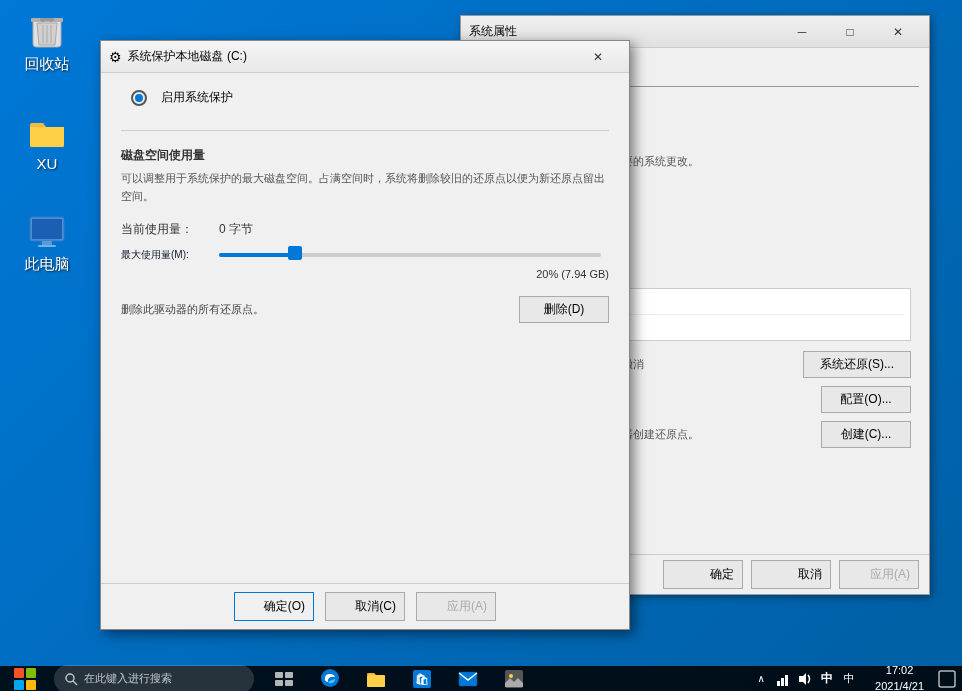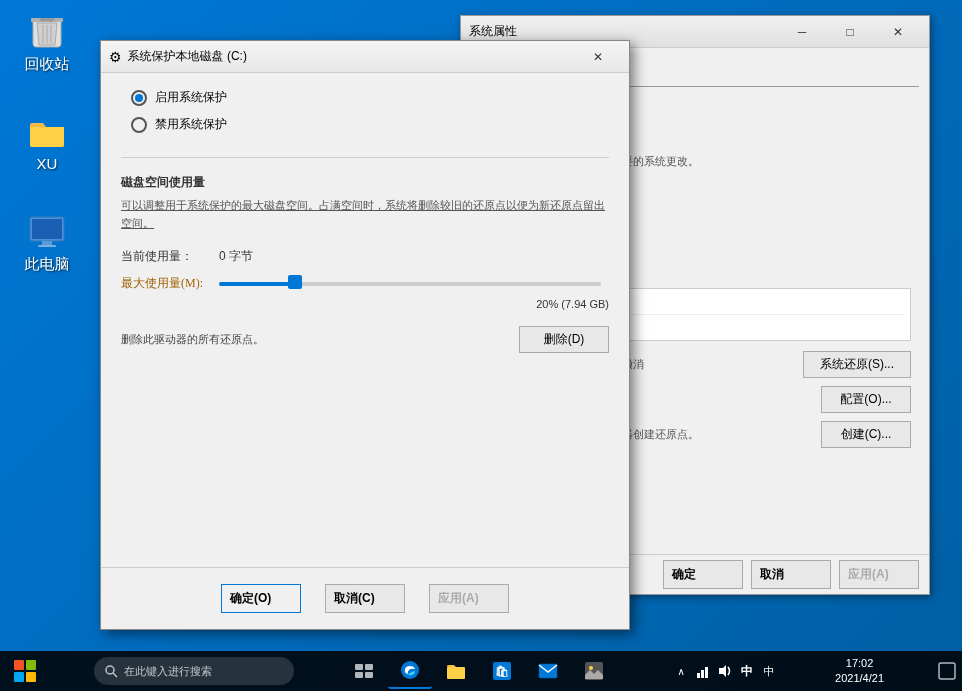--- a/index.html
+++ b/index.html
@@ -52,26 +52,25 @@
       top: 10px;
       left: 12px;
     }
 
     
     .taskbar {
       position: absolute;
       bottom: 0;
       left: 0;
       width: 100%;
-      height: 40px;
+      height: 25px;
       background: rgba(0,0,0,0.85);
       display: flex;
       align-items: center;
       z-index: 100;
-      gap: 40px;
     }
 
     .taskbar-start {
       width: 50px;
       height: 40px;
       display: flex;
       align-items: center;
       justify-content: center;
       cursor: pointer;
     }
@@ -314,21 +313,21 @@
     .radio-group {
       display: flex;
       flex-direction: column;
       gap: 10px;
       margin-bottom: 24px;
       padding-left: 10px;
     }
     .radio-item {
       display: flex;
       align-items: center;
-      gap: 8px;
+      gap: 14px;
       font-size: 12px;
       cursor: pointer;
     }
     .radio-circle {
       width: 16px;
       height: 16px;
       border-radius: 50%;
       border: 2px solid #555;
       display: flex;
       align-items: center;
@@ -353,21 +352,20 @@
       font-size: 12px;
       font-weight: bold;
       color: #333;
       margin-bottom: 6px;
     }
     .disk-section-desc {
       font-size: 11px;
       color: #555;
       line-height: 1.6;
       margin-bottom: 16px;
-      text-decoration: underline;
     }
 
     .usage-row {
       display: flex;
       align-items: center;
       gap: 8px;
       margin-bottom: 10px;
       font-size: 12px;
     }
     .usage-label {
@@ -378,23 +376,22 @@
       color: #333;
     }
 
     .slider-container {
       display: flex;
       align-items: center;
       margin-bottom: 6px;
     }
     .slider-label {
       width: 90px;
-      font-size: 12px;
-      color: #a16207;
-      font-family: Liberation Serif, serif;
+      font-size: 10px;
+      color: #0f172a;
     }
     .slider-track {
       flex: 1;
       height: 4px;
       background: #ccc;
       border-radius: 2px;
       position: relative;
       margin: 0 8px;
     }
     .slider-fill {
@@ -434,38 +431,37 @@
     .delete-label {
       font-size: 11px;
       color: #444;
     }
 
     .dialog-footer {
       position: absolute;
       bottom: 0;
       left: 0;
       right: 0;
-      height: 62px;
+      height: 46px;
       background: #f0f0f0;
       border-top: 1px solid #ccc;
       display: flex;
       align-items: center;
       justify-content: center;
-      gap: 24px;
+      gap: 11px;
     }
 
     .footer-btn {
       padding: 5px 8px;
       font-size: 12px;
       cursor: pointer;
       border: 1px solid #aaa;
       background: #e8e8e8;
       min-width: 80px;
-      text-align: left;
-      font-weight: bold;
+      text-align: right;
     }
     .footer-btn.primary {
       border-color: #0078d7;
       background: #f0f0f0;
     }
     .footer-btn.disabled {
       color: #aaa;
       cursor: default;
     }
 
@@ -656,24 +652,20 @@
     </div>
 
     <div class="dialog-body">
 
 
       <div class="radio-group">
         <div class="radio-item">
           <div class="radio-circle checked"></div>
           <span>启用系统保护</span>
         </div>
-        <div class="radio-item">
-          <div class="radio-circle"></div>
-          <span>禁用系统保护</span>
-        </div>
       </div>
 
       <div class="divider"></div>
 
       <div class="disk-section-title">磁盘空间使用量</div>
       <div class="disk-section-desc">可以调整用于系统保护的最大磁盘空间。占满空间时，系统将删除较旧的还原点以便为新还原点留出空间。</div>
 
       <div class="usage-row">
         <span class="usage-label">当前使用量：</span>
         <span class="usage-value">0 字节</span>

